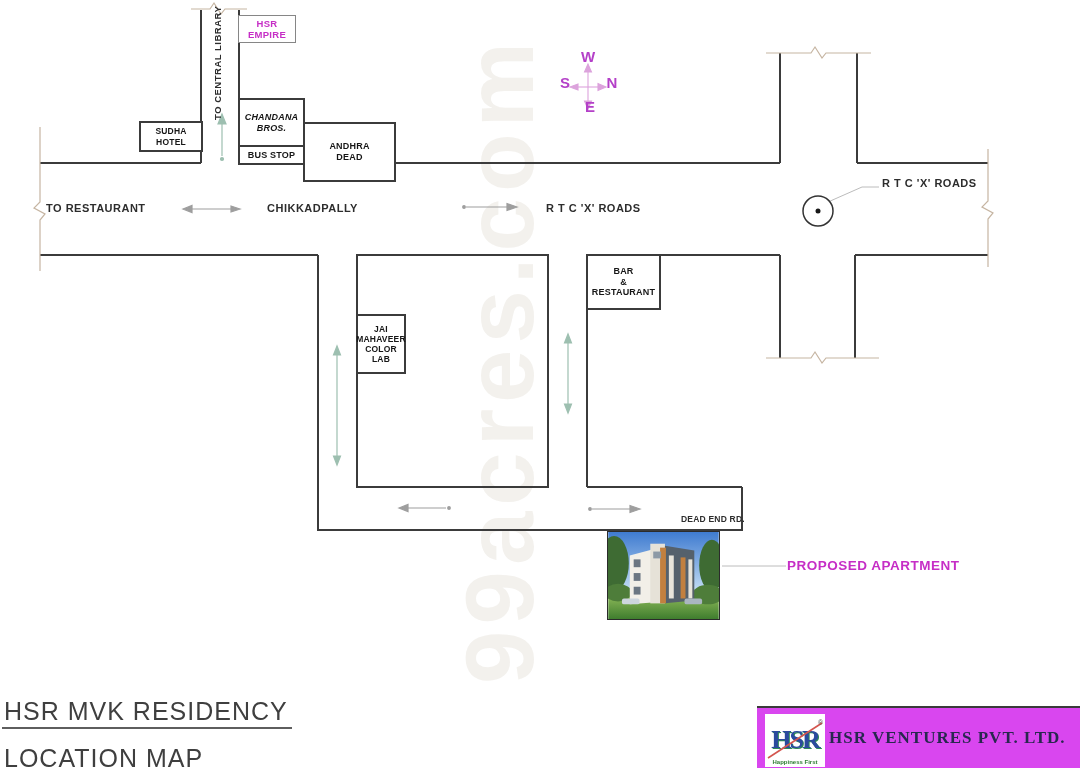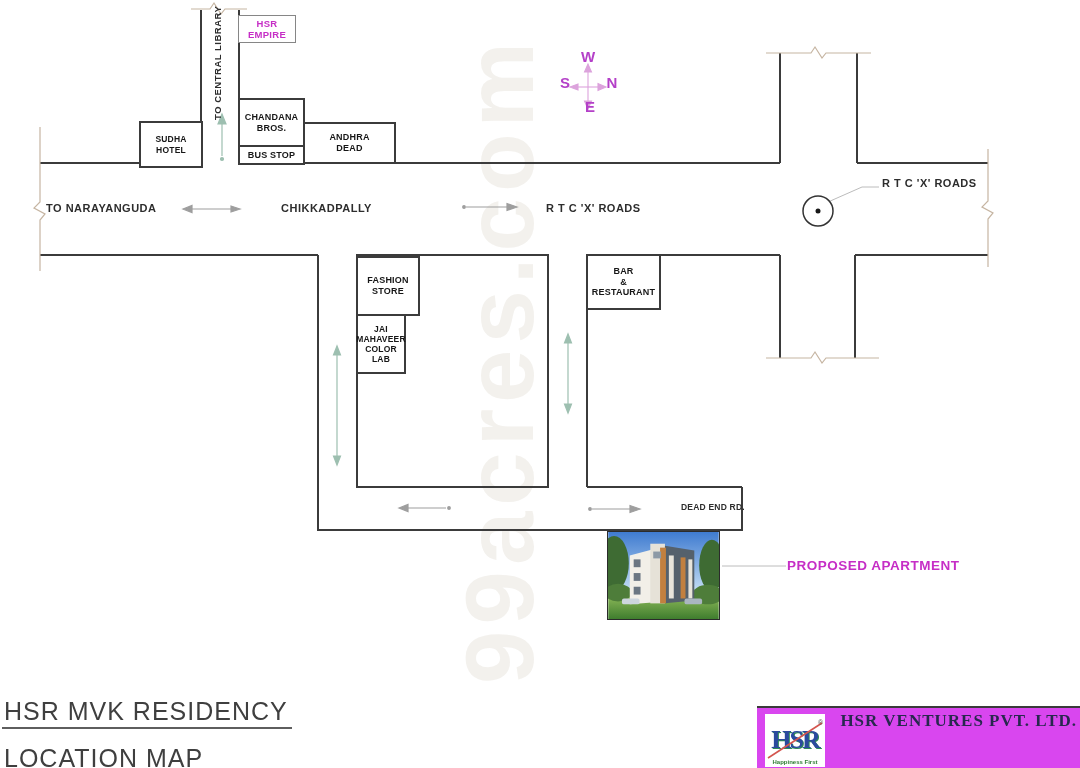--- a/index.html
+++ b/index.html
@@ -20,21 +20,21 @@
   .bld{
     position:absolute;background:#fff;border:2px solid #3b3b3b;box-sizing:border-box;
     display:flex;flex-direction:column;align-items:center;justify-content:center;
     text-align:center;font-weight:bold;font-size:9px;line-height:1.18;color:#161616;
     letter-spacing:0.2px;z-index:3;
   }
   .bld span{display:block;}
   .bld.hsr-empire{border:1.5px solid #868686;color:#c62ec6;font-size:9.5px;letter-spacing:0.3px;}
   
   .rlabel{position:absolute;font-weight:bold;font-size:11px;color:#2d2d2d;letter-spacing:0.5px;z-index:2;white-space:nowrap;}
-  .rlabel.small{font-size:8.5px;letter-spacing:0.2px;}
+  .rlabel.small{font-size:8.5px;letter-spacing:0.2px;margin-top:12px;}
   .vlabel{
     position:absolute;z-index:2;font-weight:bold;font-size:9.5px;color:#2d2d2d;letter-spacing:0.5px;
     writing-mode:vertical-rl;transform:rotate(180deg);white-space:nowrap;
   }
   .magenta{color:#c62ec6;}
   
   .cletter{position:absolute;z-index:2;font-weight:bold;font-size:15px;color:#b440c8;width:18px;text-align:center;}
   
   .photo{position:absolute;left:607px;top:531px;width:113px;height:89px;border:1.5px solid #2b2b2b;box-sizing:border-box;z-index:3;}
   .photo svg{display:block;width:100%;height:100%;}
@@ -42,21 +42,21 @@
   .titles{position:absolute;left:2px;top:697px;z-index:3;color:#3f3f3f;}
   .titles .t{display:block;width:fit-content;font-size:25px;letter-spacing:1px;
     border-bottom:2px solid #5e5e5e;padding:0 4px 1px 2px;margin-bottom:15px;white-space:nowrap;}
   
   .footer{
     position:absolute;left:757px;top:706px;width:323px;height:62px;background:#d946ef;
     border-top:2px solid #3a3a3a;box-sizing:border-box;z-index:3;
   }
   .logo{position:absolute;left:8px;top:6px;width:60px;height:53px;background:#fff;}
   .company{
-    position:absolute;left:72px;top:3px;width:248px;text-align:right;
+    position:absolute;left:72px;top:20px;width:248px;text-align:left;
     font-family:"Liberation Serif",serif;font-weight:bold;font-size:17px;
     letter-spacing:1px;color:#28284f;white-space:nowrap;
   }
 </style>
 </head>
 <body>
 
 <div class="stage">
 
   <div class="watermark">99acres.com</div>
@@ -138,51 +138,47 @@
   </svg>
 
   <div class="cletter" style="left:579px;top:48px;">W</div>
   <div class="cletter" style="left:603px;top:74px;">N</div>
   <div class="cletter" style="left:556px;top:74px;">S</div>
   <div class="cletter" style="left:581px;top:98px;">E</div>
 
   <div class="bld hsr-empire" style="left:238px;top:15px;width:58px;height:28px;">
     <span>HSR EMPIRE</span>
   </div>
-  <div class="bld" style="left:139px;top:121px;width:64px;height:47px;font-size:8.5px;">
+  <div class="bld" style="left:139px;top:121px;width:64px;height:31px;font-size:8.5px;">
     <span>SUDHA HOTEL</span>
   </div>
-  <div class="bld" style="left:238px;top:98px;width:67px;height:49px;">
+  <div class="bld" style="left:238px;top:98px;width:67px;height:49px;font-style:italic;">
     <span>CHANDANA</span>
     <span>BROS.</span>
   </div>
   <div class="bld" style="left:238px;top:145px;width:67px;height:20px;">
     <span>BUS STOP</span>
   </div>
-  <div class="bld" style="left:303px;top:122px;width:93px;height:42px;">
+  <div class="bld" style="left:303px;top:122px;width:93px;height:60px;">
     <span>ANDHRA</span>
     <span>DEAD</span>
-  </div>
-  <div class="bld" style="left:356px;top:256px;width:64px;height:60px;">
-    <span>FASHION</span>
-    <span>STORE</span>
   </div>
   <div class="bld" style="left:356px;top:314px;width:50px;height:60px;font-size:8.5px;">
     <span>JAI MAHAVEER</span>
     <span>COLOR LAB</span>
   </div>
   <div class="bld" style="left:586px;top:254px;width:75px;height:56px;">
     <span>BAR</span>
     <span>&amp;</span>
     <span>RESTAURANT</span>
   </div>
 
   <div class="vlabel" style="left:212px;top:18px;height:102px;">TO CENTRAL LIBRARY</div>
-  <div class="rlabel" style="left:46px;top:202px;">TO NARAYANGUDA</div>
-  <div class="rlabel" style="left:281px;top:202px;">CHIKKADPALLY</div>
+  <div class="rlabel" style="left:46px;top:202px;">TO RESTAURANT</div>
+  <div class="rlabel" style="left:267px;top:202px;">CHIKKADPALLY</div>
   <div class="rlabel" style="left:546px;top:202px;">R T C 'X' ROADS</div>
   <div class="rlabel" style="left:882px;top:177px;">R T C 'X' ROADS</div>
   <div class="rlabel small" style="left:681px;top:502px;">DEAD END RD.</div>
   <div class="rlabel magenta" style="left:787px;top:558px;font-size:13.5px;">PROPOSED APARTMENT</div>
 
   <div class="photo">
     <svg viewBox="0 0 113 89">
       <defs>
         <linearGradient id="sky" x1="0" y1="0" x2="0" y2="1">
           <stop offset="0" stop-color="#3f7bd0"></stop>

